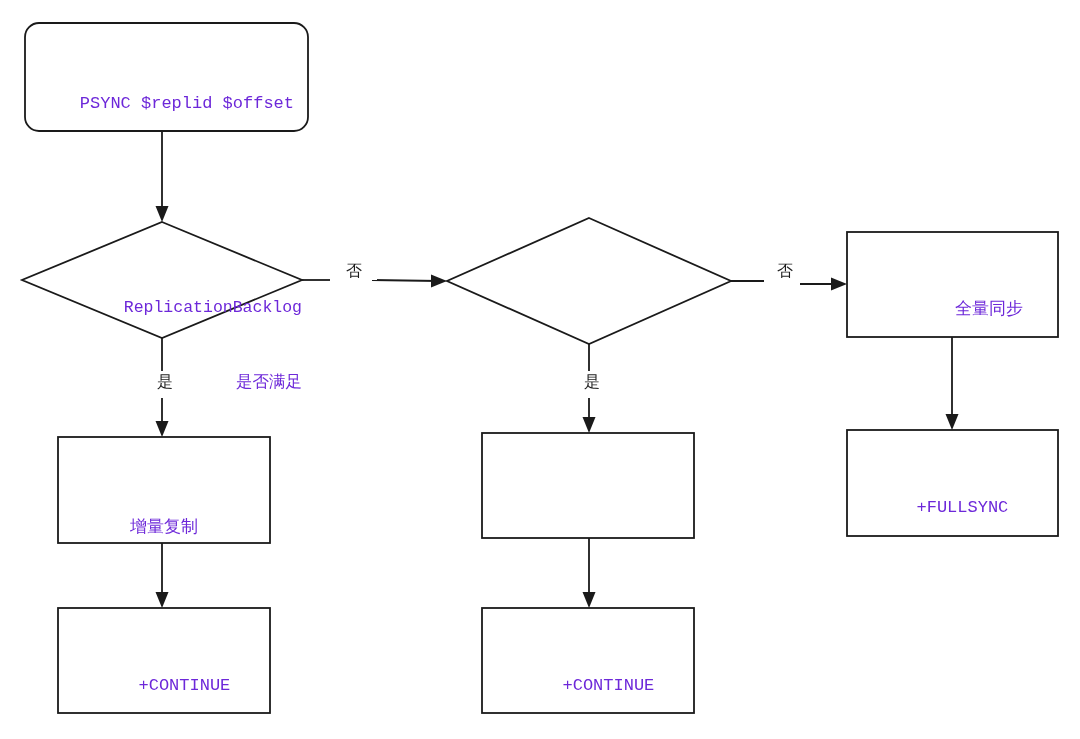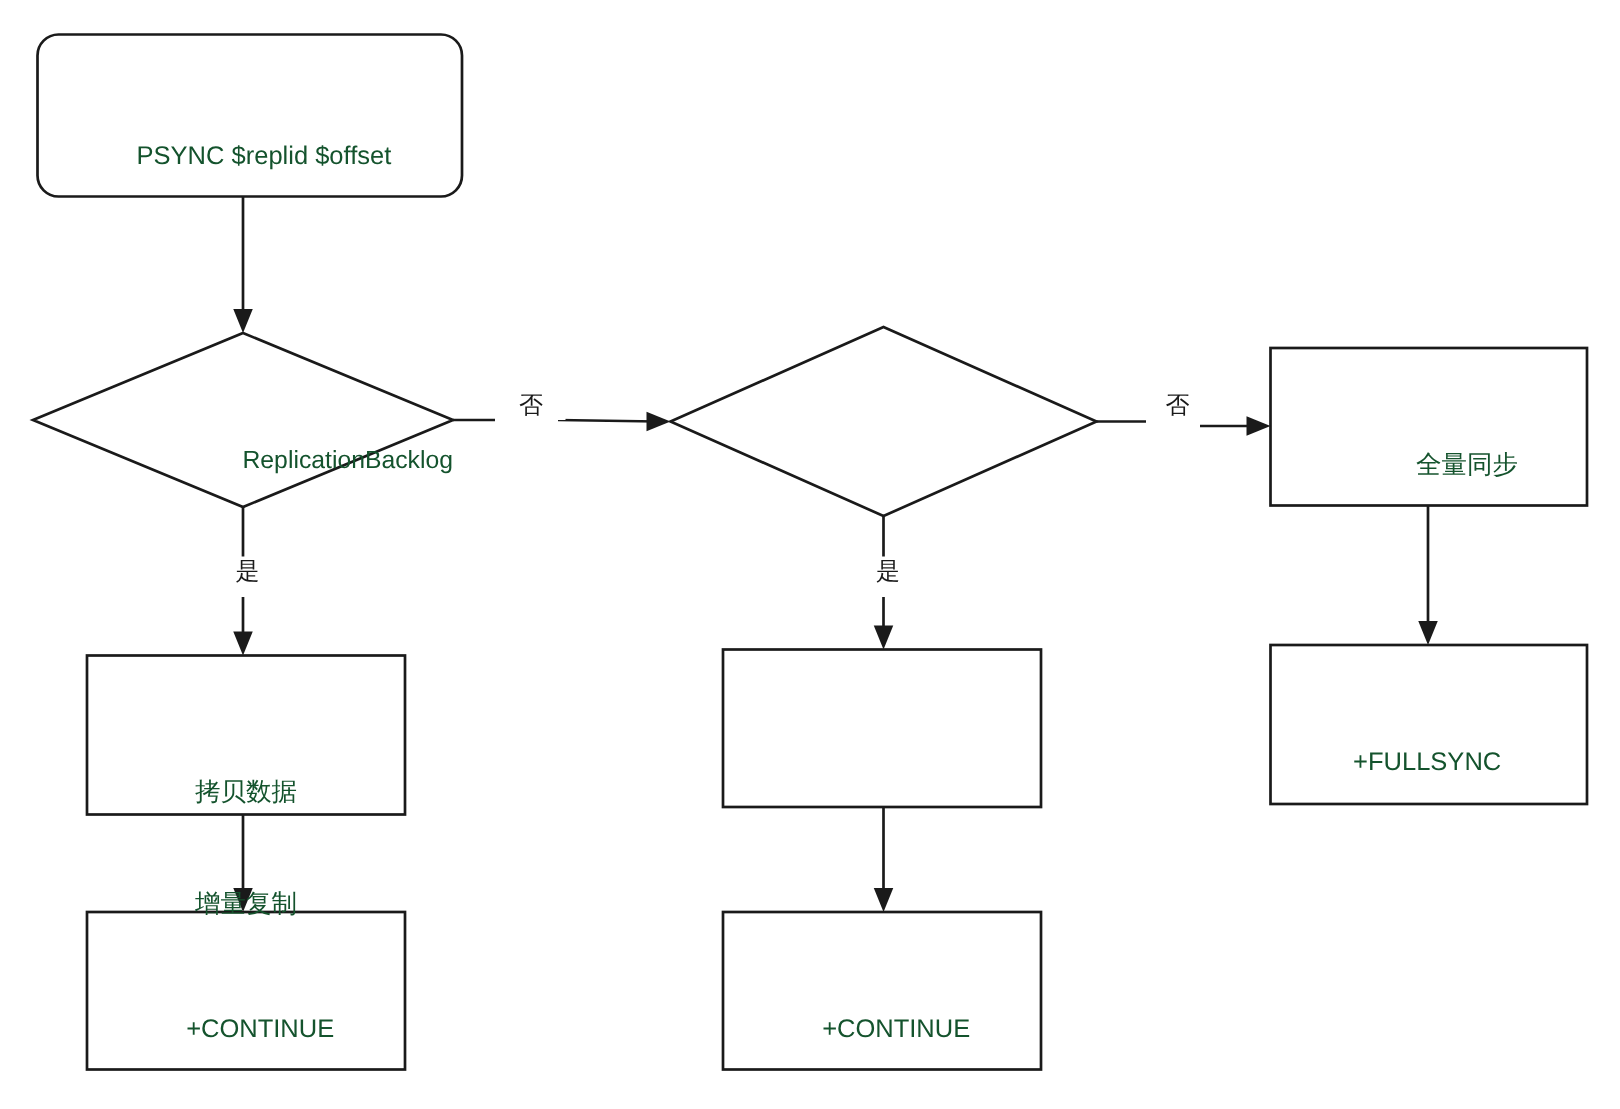--- a/index.html
+++ b/index.html
@@ -39,26 +39,26 @@
     stroke: #1a1a1a;
     stroke-width: 1.8;
   }
   .arrow-head {
     fill: #1a1a1a;
     stroke: none;
   }
   .node-label {
     position: absolute;
     text-align: center;
-    color: #14532d;
+    color: #6d28d9;
     font-size: 17px;
     line-height: 25px;
     white-space: pre;
     pointer-events: none;
-    font-family: Liberation Sans, sans-serif;
+    font-family: Liberation Mono, monospace;
   }
   .node-label.diamond-label {
     font-size: 16.5px;
     line-height: 25px;
   }
   .edge-label {
     position: absolute;
     color: #1a1a1a;
     font-size: 16px;
     line-height: 18px;
@@ -142,33 +142,33 @@
     </g>
 
   </svg>
 
   <div class="node-label" style="left:25px; top:66px; width:283px;">
     <span>PSYNC $replid $offset</span>
   </div>
 
   <div class="node-label diamond-label" style="left:22px; top:245px; width:280px;text-align:right;">
     <div>ReplicationBacklog</div>
+    <div>是否满足</div>
   </div>
 
 
   <div class="node-label" style="left:847px; top:272px; width:211px;padding-left:16px;">
     <span>全量同步</span>
   </div>
 
   <div class="node-label" style="left:847px; top:470px; width:190px;">
     <span>+FULLSYNC</span>
   </div>
 
   <div class="node-label" style="left:58px; top:465px; width:212px;">
-    <div>拷贝数据</div>
     <div>增量复制</div>
   </div>
 
   <div class="node-label" style="left:58px; top:648px; width:212px;">
     <span>+CONTINUE</span>
   </div>
 
   <div class="node-label" style="left:482px; top:461px; width:212px;">
   </div>
 

